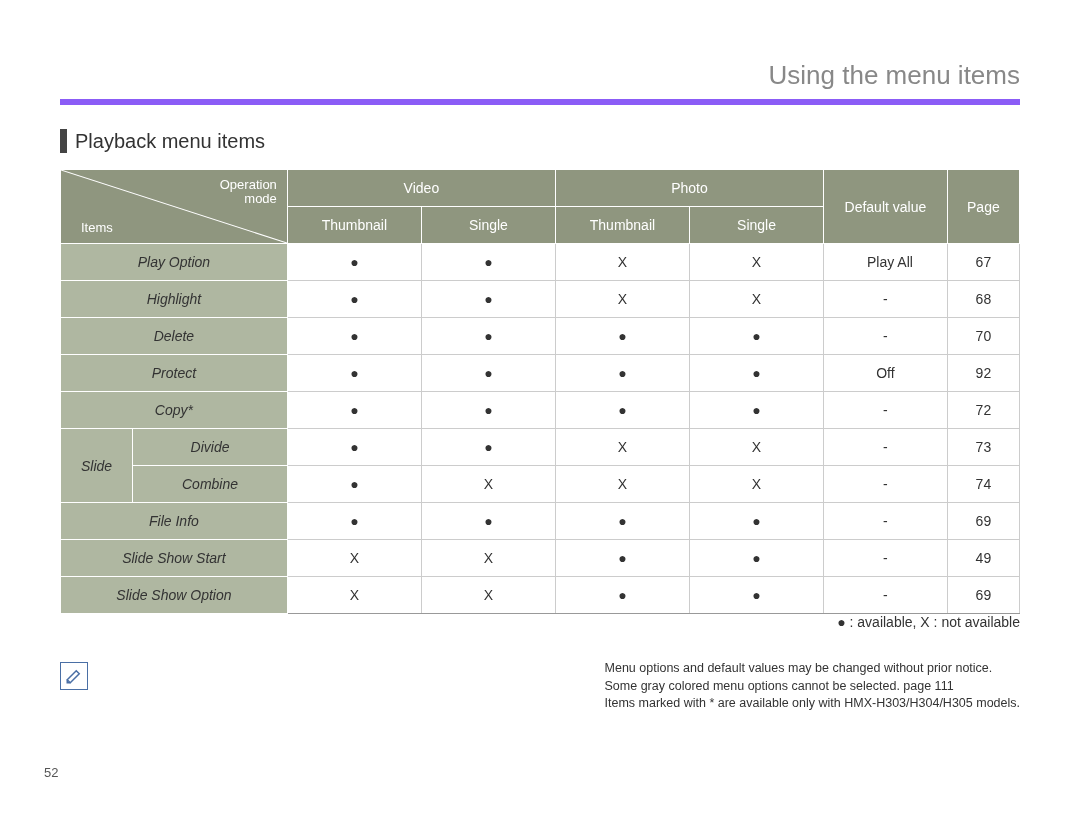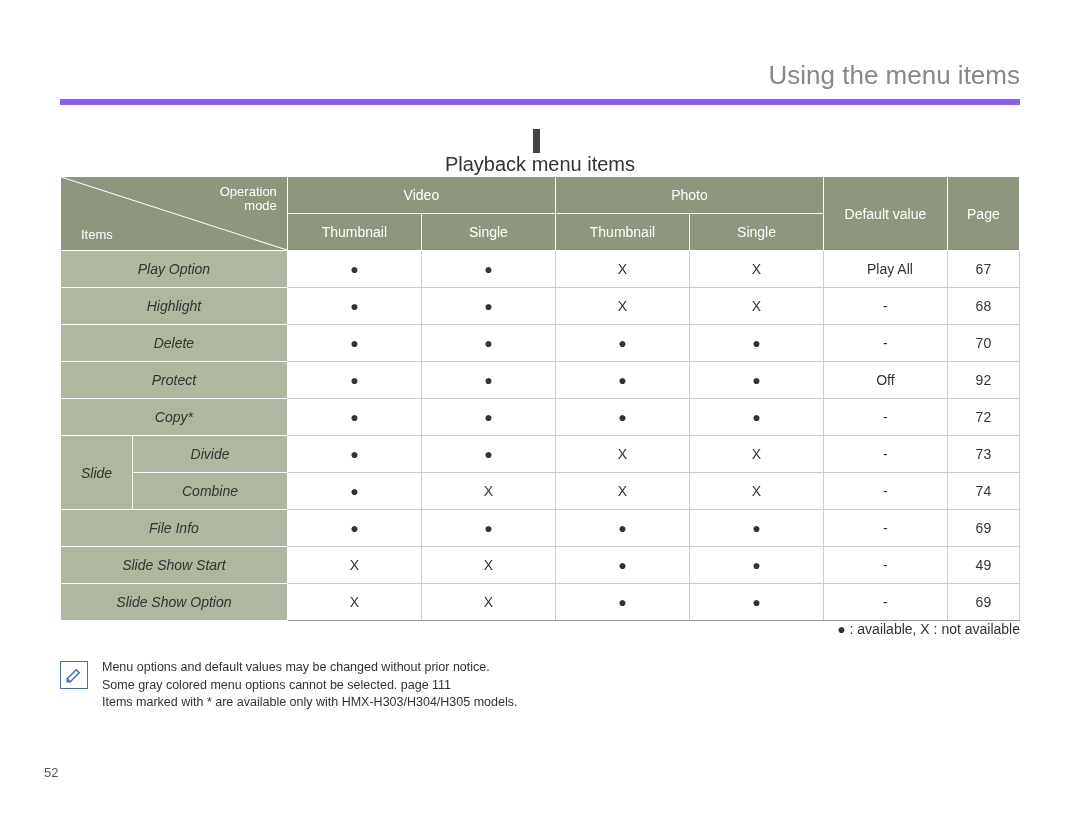--- a/index.html
+++ b/index.html
@@ -20,21 +20,21 @@
   }
   .page-title {
     text-align: right;
     font-size: 26px;
     color: #888;
     font-weight: 400;
   }
   .section-heading {
     display: flex;
     align-items: center;
-    flex-direction: column;
+    margin-bottom: 16px;
   }
   .section-heading .bar {
     width: 7px;
     height: 24px;
     background: #444;
     margin-right: 8px;
   }
   .section-heading .txt {
     font-size: 20px;
     color: #333;
@@ -100,21 +100,22 @@
   }
   .legend {
     text-align: right;
     font-size: 14px;
     color: #333;
   }
   .notes-wrap {
     display: flex;
     align-items: flex-start;
     gap: 14px;
-    margin-top: 22px;
+    margin-top: 30px;
+    justify-content: space-between;
   }
   .note-icon {
     width: 26px;
     height: 26px;
     border: 1px solid #4a6fa5;
     display: flex;
     align-items: center;
     justify-content: center;
     color: #4a6fa5;
     flex: 0 0 auto;

